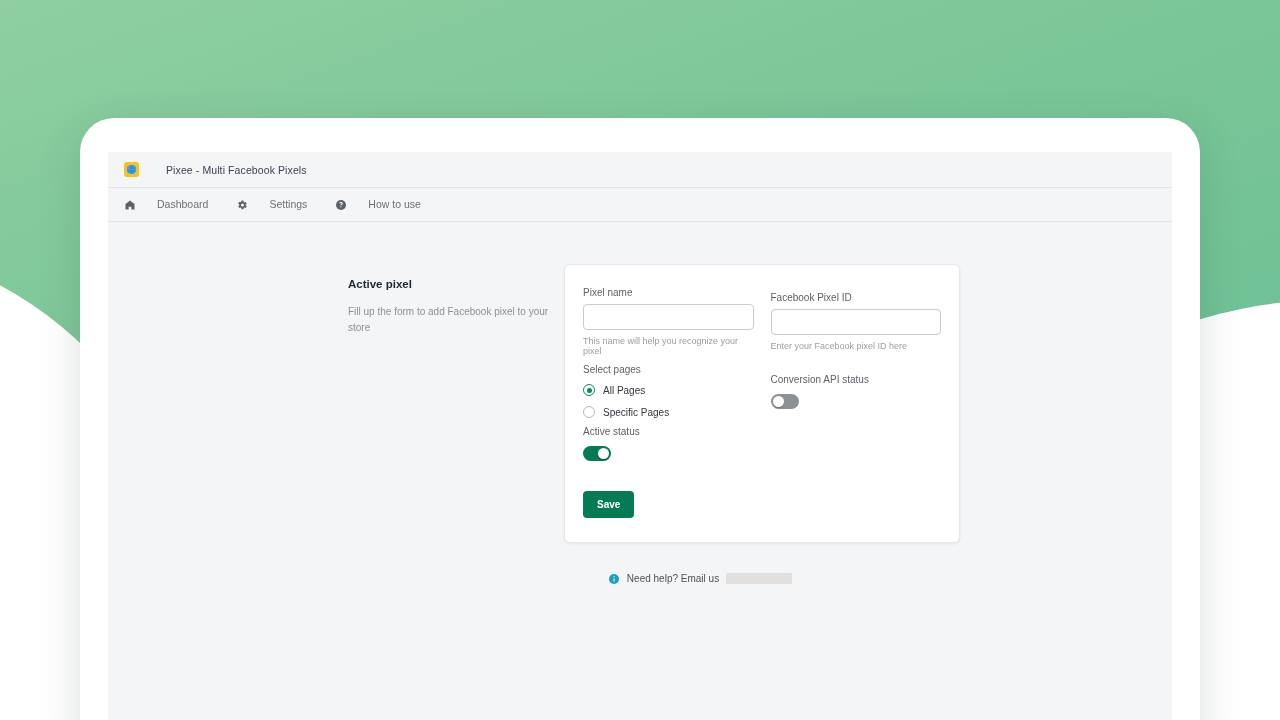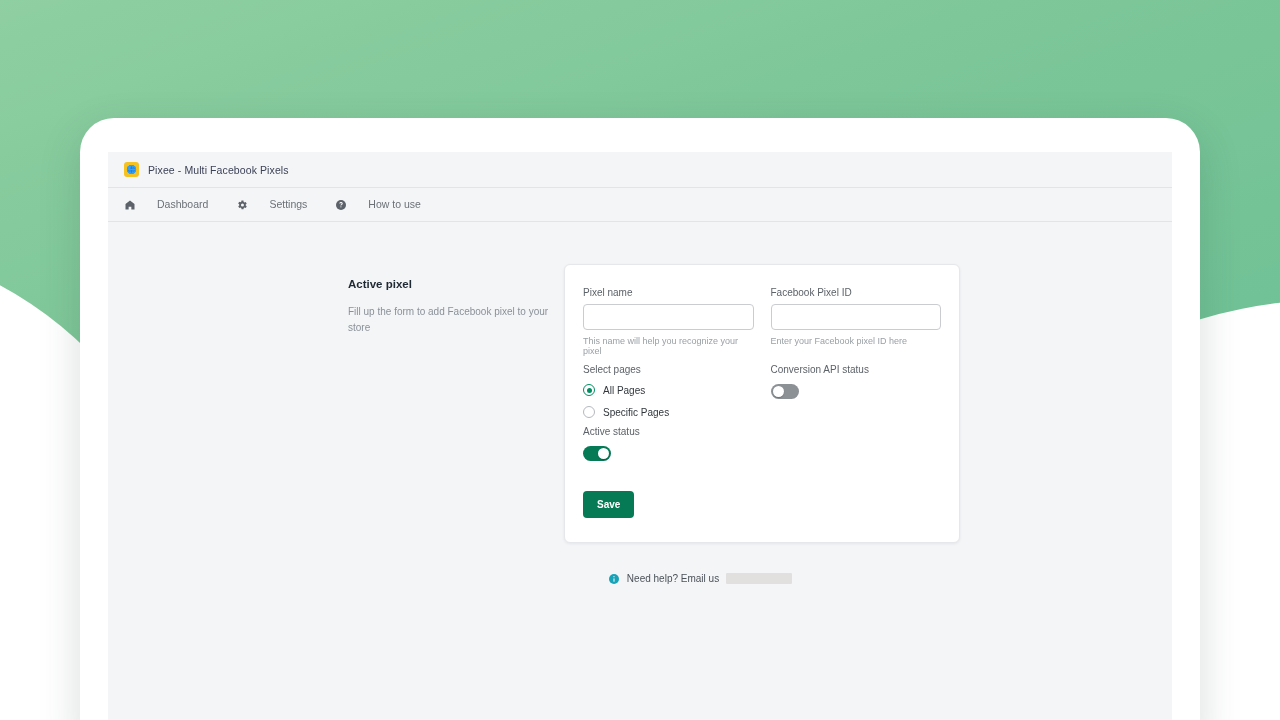--- a/index.html
+++ b/index.html
@@ -69,21 +69,21 @@
     right: 28px;
     bottom: 0;
     background: #f4f5f7;
     overflow: hidden;
   }
 
   
   .titlebar {
     display: flex;
     align-items: center;
-    gap: 9px;
+    gap: 27px;
     height: 36px;
     padding: 0 16px;
     background: #f4f5f7;
     border-bottom: 1px solid #e3e4e7;
   }
   .app-icon {
     width: 15px;
     height: 15px;
     border-radius: 3px;
     background: #f6c221;
@@ -164,20 +164,21 @@
     border: 1px solid #e6e7ea;
     border-radius: 6px;
     box-shadow: 0 1px 3px rgba(22, 29, 37, .07);
     padding: 22px 18px 24px 18px;
     flex: none;
   }
 
   .row {
     display: flex;
     gap: 17px;
+    align-items: center;
   }
   .col { flex: 1 1 0; min-width: 0; }
 
   .field-label {
     display: block;
     font-size: 10px;
     color: #5c6269;
     margin-bottom: 6px;
   }
   .text-input {

